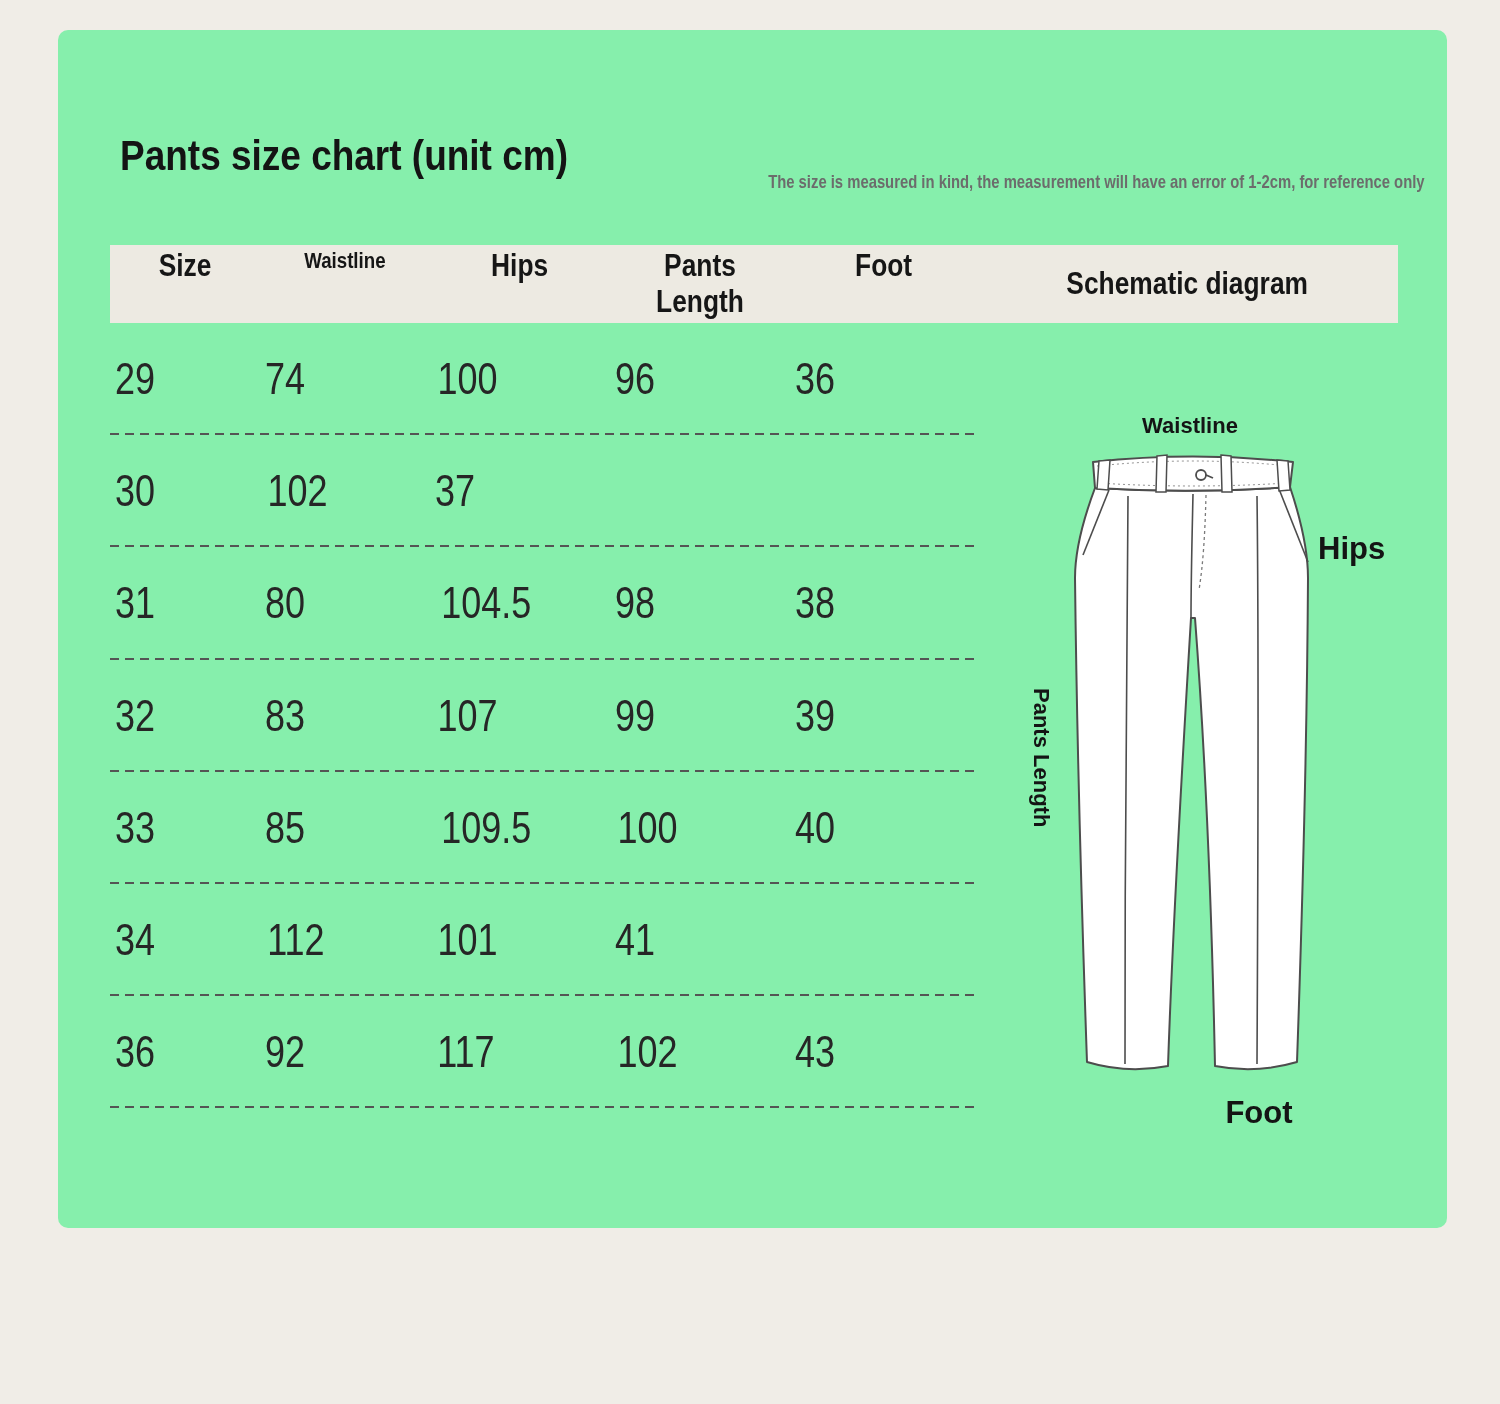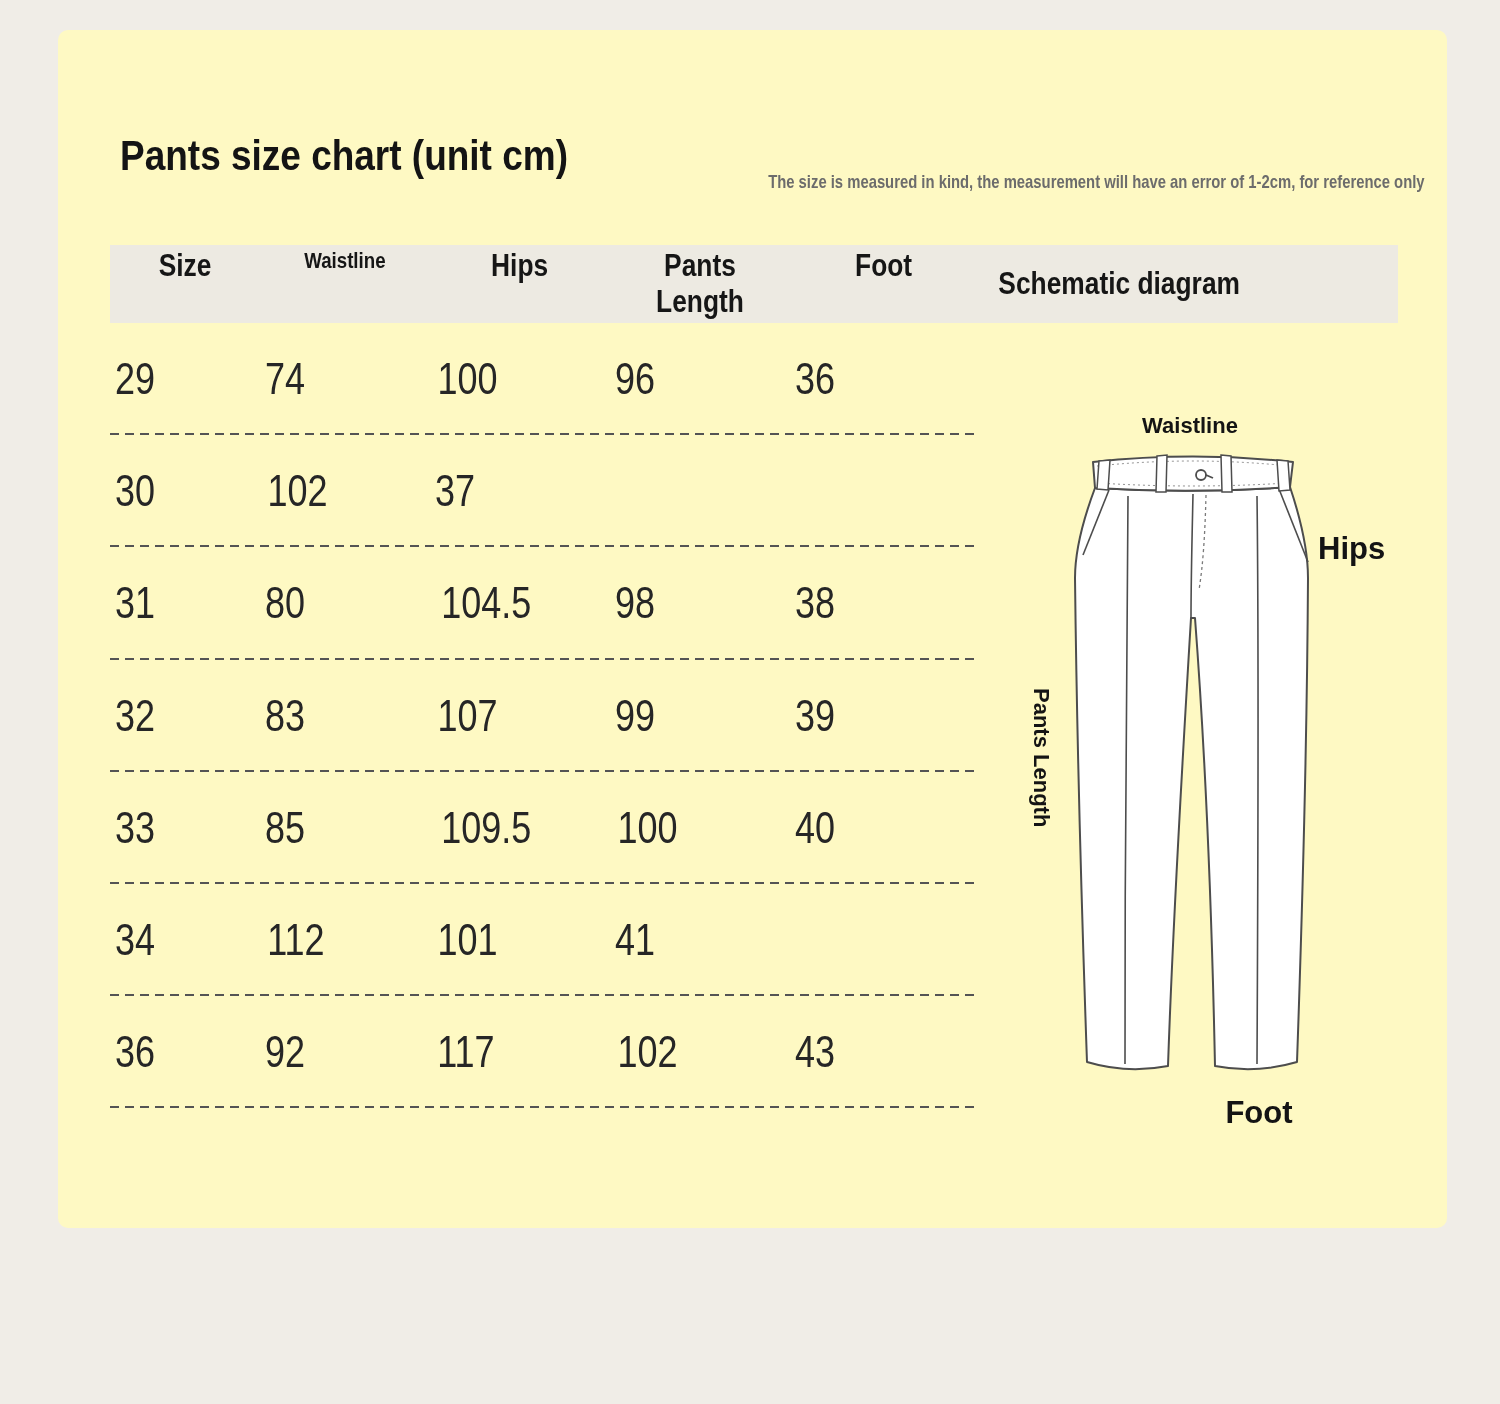--- a/index.html
+++ b/index.html
@@ -3,36 +3,36 @@
 <meta charset="utf-8">
 <style>
   html,body{margin:0;padding:0}
   body{
     width:1500px;height:1404px;position:relative;overflow:hidden;
     background:#f0ede7;
     font-family:"Liberation Sans",sans-serif;color:#1b1b1b;
   }
   .panel{
     position:absolute;left:58px;top:30px;width:1389px;height:1198px;
-    background:#fef9c3;border-radius:10px;
+    background:#86efac;border-radius:10px;
   }
   .cond{display:inline-block;transform:scaleX(.85);transform-origin:center center}
 
   
   .page-title{position:absolute;left:62px;top:100px;font-size:43px;font-weight:700;white-space:nowrap;color:#141414;line-height:1.2}
   .page-title .cond{transform:scaleX(.86);transform-origin:left center}
   .page-subtitle{position:absolute;right:22px;top:141px;font-size:19px;font-weight:700;color:#6c6c6c;white-space:nowrap;text-align:left}
   .page-subtitle .cond{transform:scaleX(.78);transform-origin:right center}
 
   
   .thead{position:absolute;left:52px;top:215px;width:1288px;height:78px;background:#edeae2;display:flex;align-items:center}
   .cols{display:grid;grid-template-columns:150px 170px 180px 180px 187px;width:867px}
   .th{text-align:center;font-weight:700;font-size:31px;color:#161616}
   .th.small{font-size:22px}
-  .th-schematic{flex:1;text-align:left;font-weight:700;font-size:31px;color:#161616}
+  .th-schematic{flex:1;text-align:center;font-weight:700;font-size:31px;color:#161616}
   .tbody{position:absolute;left:52px;top:293px;width:867px}
   .trow{height:112.2px;display:grid;grid-template-columns:150px 170px 180px 180px 187px;align-items:center;position:relative}
   .trow::after{
     content:"";position:absolute;left:0;right:0;bottom:0;height:2px;
     background:repeating-linear-gradient(to right,#545454 0 9px,transparent 9px 15px);
   }
   .tcell{font-size:45px;font-weight:400;color:#262626}
   .tcell .cond{transform:scaleX(.8)}
 
   

